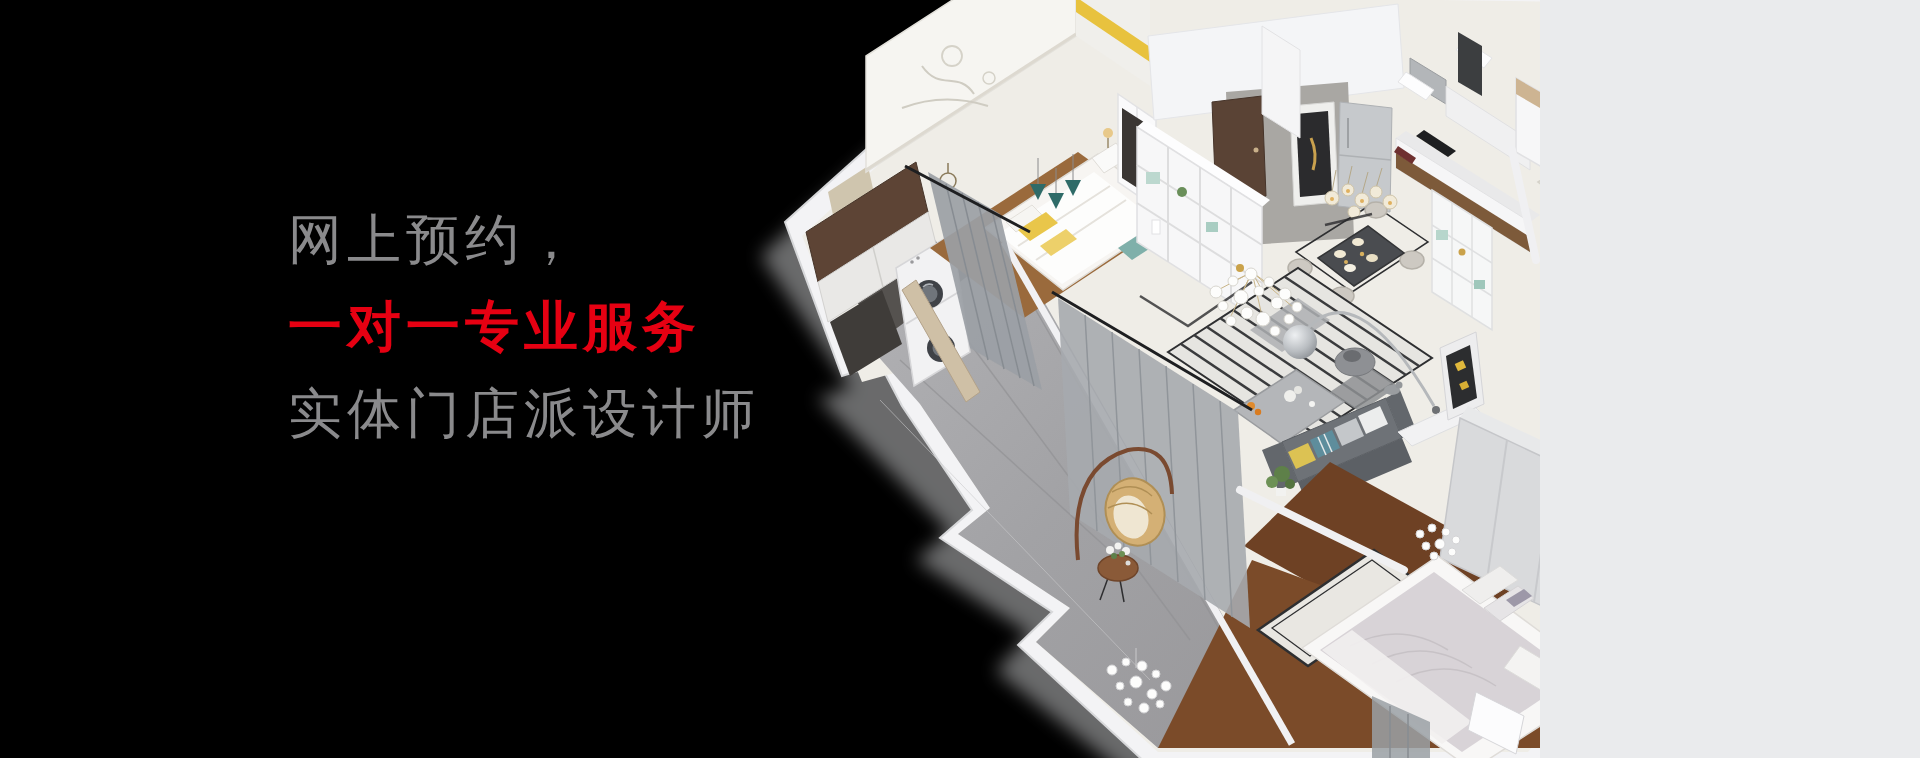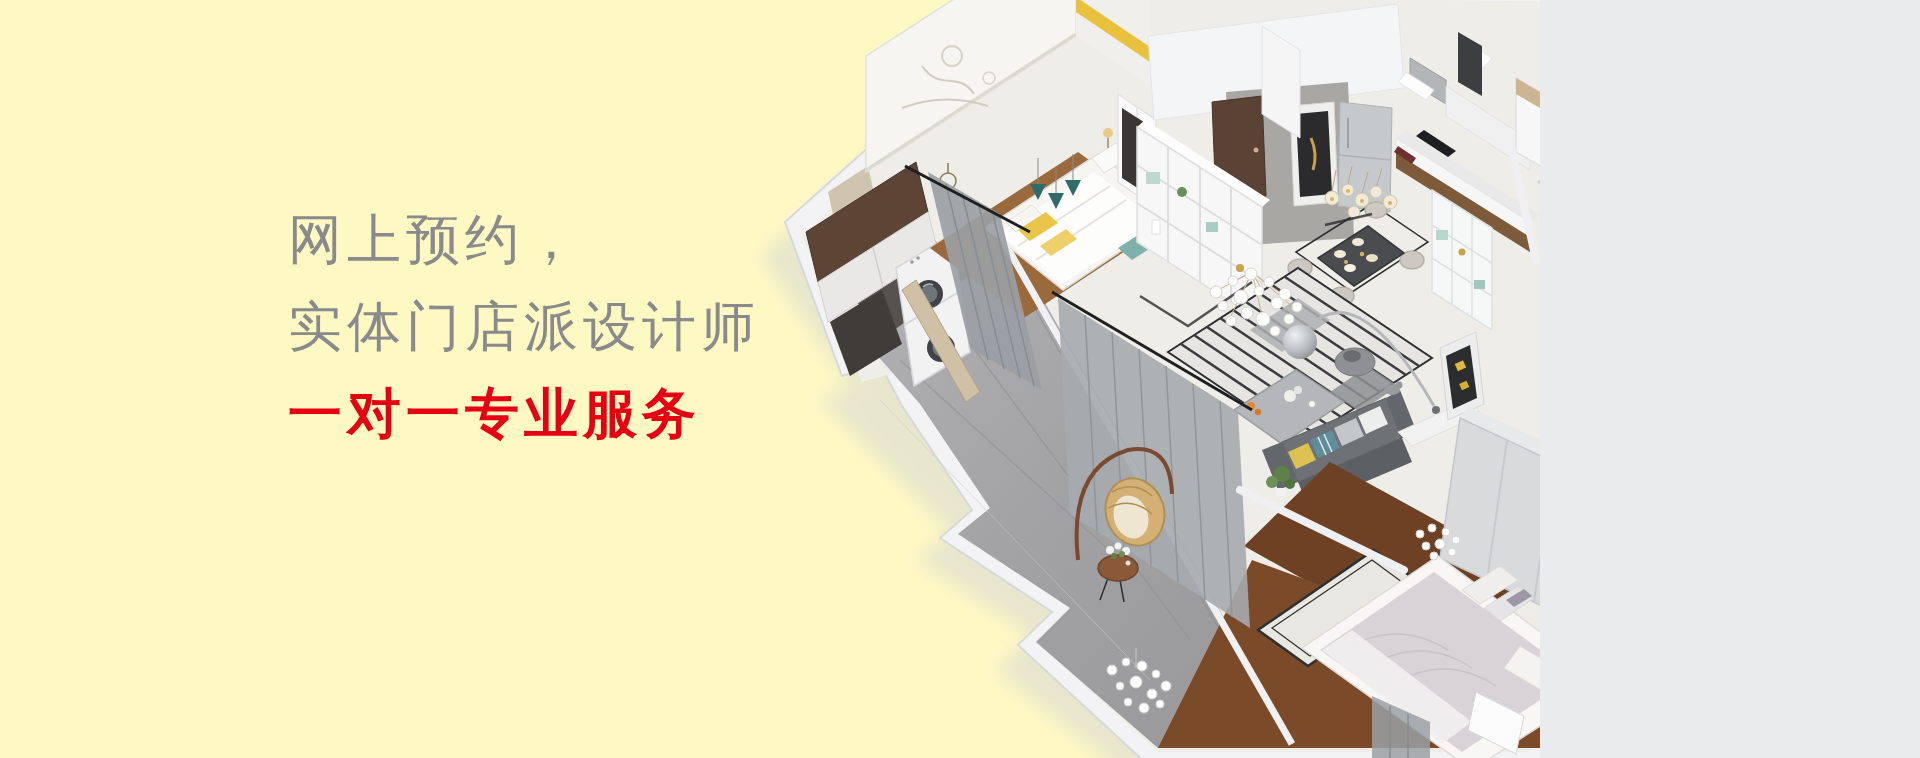--- a/index.html
+++ b/index.html
@@ -1,18 +1,18 @@
 <!DOCTYPE html>
 <html><head>
 <meta charset="utf-8">
 <style>
   html,body{margin:0;padding:0;}
   body{width:1920px;height:758px;overflow:hidden;background:#eaebed;
        font-family:"Liberation Sans","DejaVu Sans",sans-serif;}
-  .banner{position:relative;width:1540px;height:758px;background:#fef9c3;overflow:hidden;}
+  .banner{position:relative;width:1540px;height:758px;background:#000000;overflow:hidden;}
   .floorplan-svg{position:absolute;left:0;top:0;width:1920px;height:758px;display:block;}
   .hero-text{position:absolute;left:288px;top:196px;z-index:5;}
   .hero-line{font-size:54px;line-height:87px;letter-spacing:5px;white-space:nowrap;}
   .hero-line.gray{color:#8a8a8c;font-weight:500;}
   .hero-line.red{color:#e60012;font-weight:700;}
 </style>
 </head>
 <body>
 
 <div class="banner">
@@ -444,17 +444,17 @@
     <g stroke-linecap="round">
       <line x1="1694" y1="116" x2="1726" y2="342" stroke="#f2f2f4" stroke-width="10"></line>
       <line x1="1699" y1="118" x2="1731" y2="340" stroke="#d9d9dc" stroke-width="1.5"></line>
       <line x1="1240" y1="490" x2="1404" y2="570" stroke="#f0f0f2" stroke-width="8"></line>
       <line x1="1512" y1="150" x2="1536" y2="260" stroke="#f0f0f2" stroke-width="8"></line>
     </g>
   </svg>
 
   <div class="hero-text">
     <div class="hero-line gray">网上预约，</div>
+    <div class="hero-line red">一对一专业服务</div>
     <div class="hero-line gray">实体门店派设计师</div>
-    <div class="hero-line red">一对一专业服务</div>
   </div>
 
 </div>
 
 </body></html>

